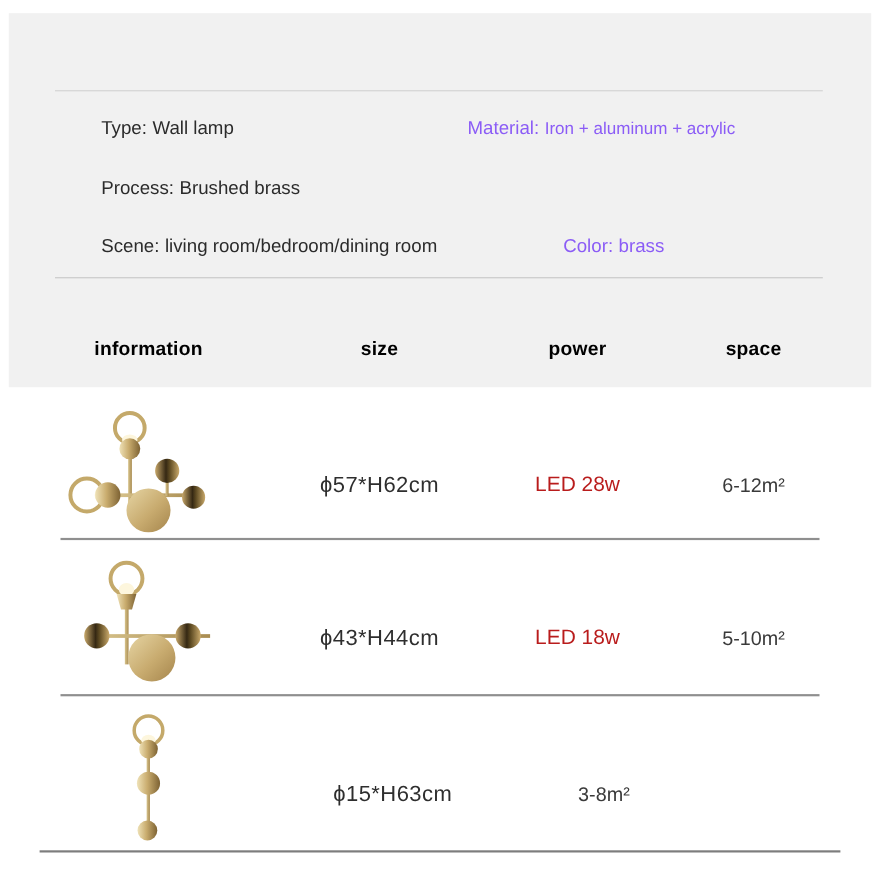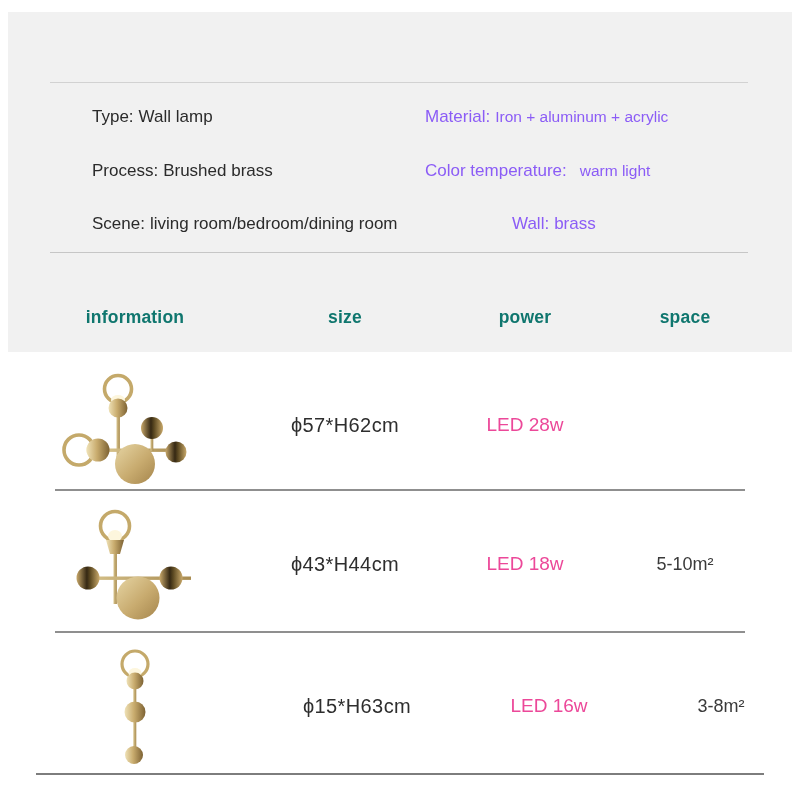--- a/index.html
+++ b/index.html
@@ -27,32 +27,32 @@
   .spec-value-small{font-size:15.5px;}
   .spec-row.r1 .spec-value-small{margin-left:8px;}
   
   .grid4{
     position:absolute;left:0;width:740px;
     display:grid;grid-template-columns:270px 150px 210px 110px;
   }
   .table-header{top:303px;height:28px;}
   .table-header .hcell{
     display:flex;align-items:center;justify-content:center;
-    font-size:17.5px;font-weight:700;color:#0f766e;letter-spacing:.2px;
+    font-size:17.5px;font-weight:700;color:#000000;letter-spacing:.2px;
   }
   
   .lamp-row{height:142px;}
   .lamp-row.row0{top:352px;}
   .lamp-row.row1{top:491px;}
   .lamp-row.row2{top:633px;gap:12px;}
   .cell{display:flex;align-items:center;justify-content:center;}
   .cell-image{position:relative;top:0;}
-  .cell-text{position:relative;top:2px;white-space:nowrap;}
+  .cell-text{position:relative;top:18px;white-space:nowrap;}
   .cell-size{font-size:20px;color:#2e2e2e;letter-spacing:.4px;}
-  .cell-power{font-size:19px;color:#ec4899;}
+  .cell-power{font-size:19px;color:#b91c1c;}
   .cell-space{font-size:18px;color:#3a3a3a;}
   
   .row-divider{position:absolute;left:55px;width:690px;height:2px;background:#8f8f8f;}
   .row-divider.d1{top:489px;}
   .row-divider.d2{top:631px;}
   .bottom-line{position:absolute;left:36px;top:773px;width:728px;height:2px;background:#7d7d7d;}
   svg{display:block;}
 </style>
 </head>
 <body>
@@ -92,31 +92,28 @@
     </span>
     <span class="spec-right">
       <span class="spec-label">Material:</span><span class="spec-value-small">Iron + aluminum + acrylic</span>
     </span>
   </div>
 
   <div class="spec-row r1">
     <span class="spec-left">
       <span class="spec-label">Process:</span><span>Brushed brass</span>
     </span>
-    <span class="spec-right">
-      <span class="spec-label">Color temperature:</span><span class="spec-value-small">warm light</span>
-    </span>
   </div>
 
   <div class="spec-row r2">
     <span class="spec-left">
       <span class="spec-label">Scene:</span><span>living room/bedroom/dining room</span>
     </span>
     <span class="spec-right">
-      <span class="spec-label">Wall:</span><span>brass</span>
+      <span class="spec-label">Color:</span><span>brass</span>
     </span>
   </div>
 </div>
 
 <div class="grid4 table-header">
   <div class="hcell">information</div>
   <div class="hcell">size</div>
   <div class="hcell">power</div>
   <div class="hcell">space</div>
 </div>
@@ -140,20 +137,21 @@
       <rect x="100.5" y="68" width="2.8" height="21" fill="url(#gRod)"></rect>
       <circle cx="102" cy="66" r="11" fill="url(#gDiscDark)"></circle>
 
       <circle cx="126" cy="90" r="10.5" fill="url(#gDiscDark)"></circle>
 
       <circle cx="85" cy="102" r="20" fill="url(#gBig)"></circle>
     </svg>
   </div>
   <div class="cell cell-text cell-size">ϕ57*H62cm</div>
   <div class="cell cell-text cell-power">LED 28w</div>
+  <div class="cell cell-text cell-space">6-12m²</div>
 </div>
 
 <div class="row-divider d1"></div>
 
 <div class="grid4 lamp-row row1">
   <div class="cell cell-image">
     <svg width="170" height="124" viewBox="0 0 170 124">
 
       <rect x="63.5" y="38" width="3.4" height="66" fill="url(#gRod)"></rect>
 
@@ -186,17 +184,16 @@
       <circle cx="45" cy="22" r="13" fill="none" stroke="#c4a96a" stroke-width="3.2"></circle>
       <ellipse cx="45" cy="31" rx="6.5" ry="5" fill="#fdf6dd"></ellipse>
       <circle cx="45" cy="39" r="8.5" fill="url(#gDisc)"></circle>
 
       <circle cx="45" cy="70" r="10.5" fill="url(#gDisc)"></circle>
 
       <circle cx="44" cy="113" r="9" fill="url(#gDisc)"></circle>
     </svg>
   </div>
   <div class="cell cell-text cell-size">ϕ15*H63cm</div>
-  <div class="cell cell-text cell-power">LED 16w</div>
   <div class="cell cell-text cell-space">3-8m²</div>
 </div>
 
 <div class="bottom-line"></div>
 
 </body></html>

